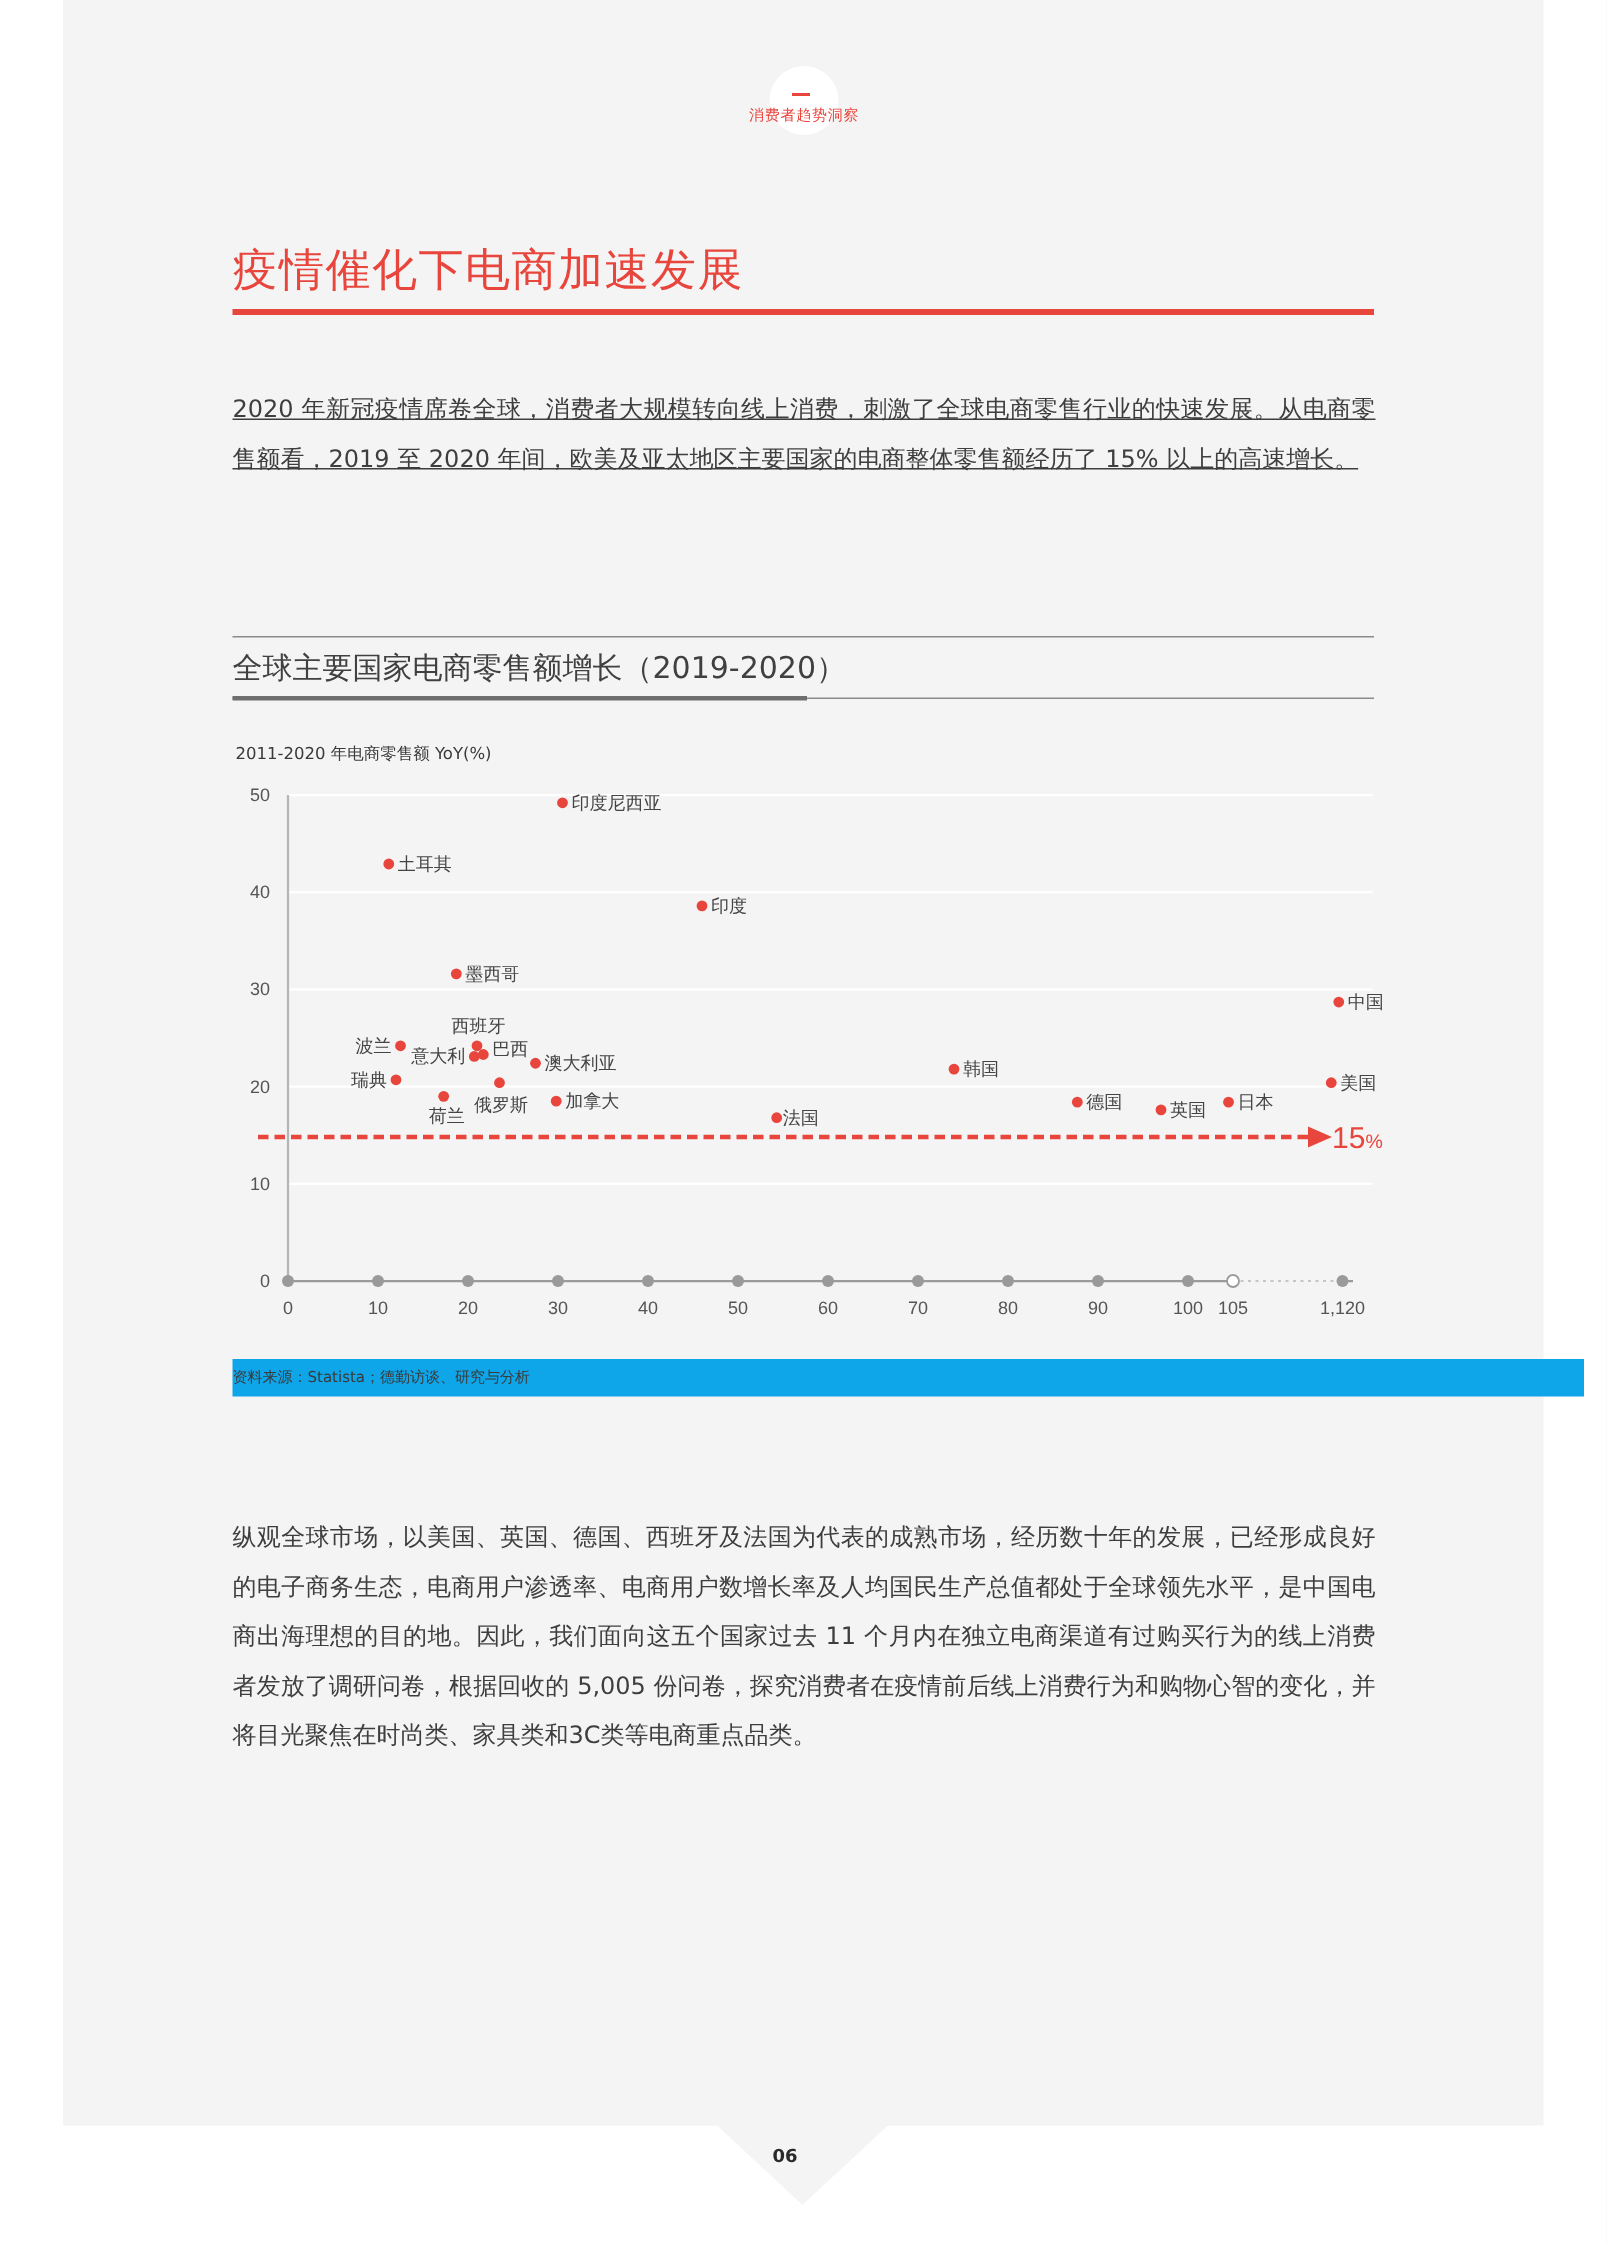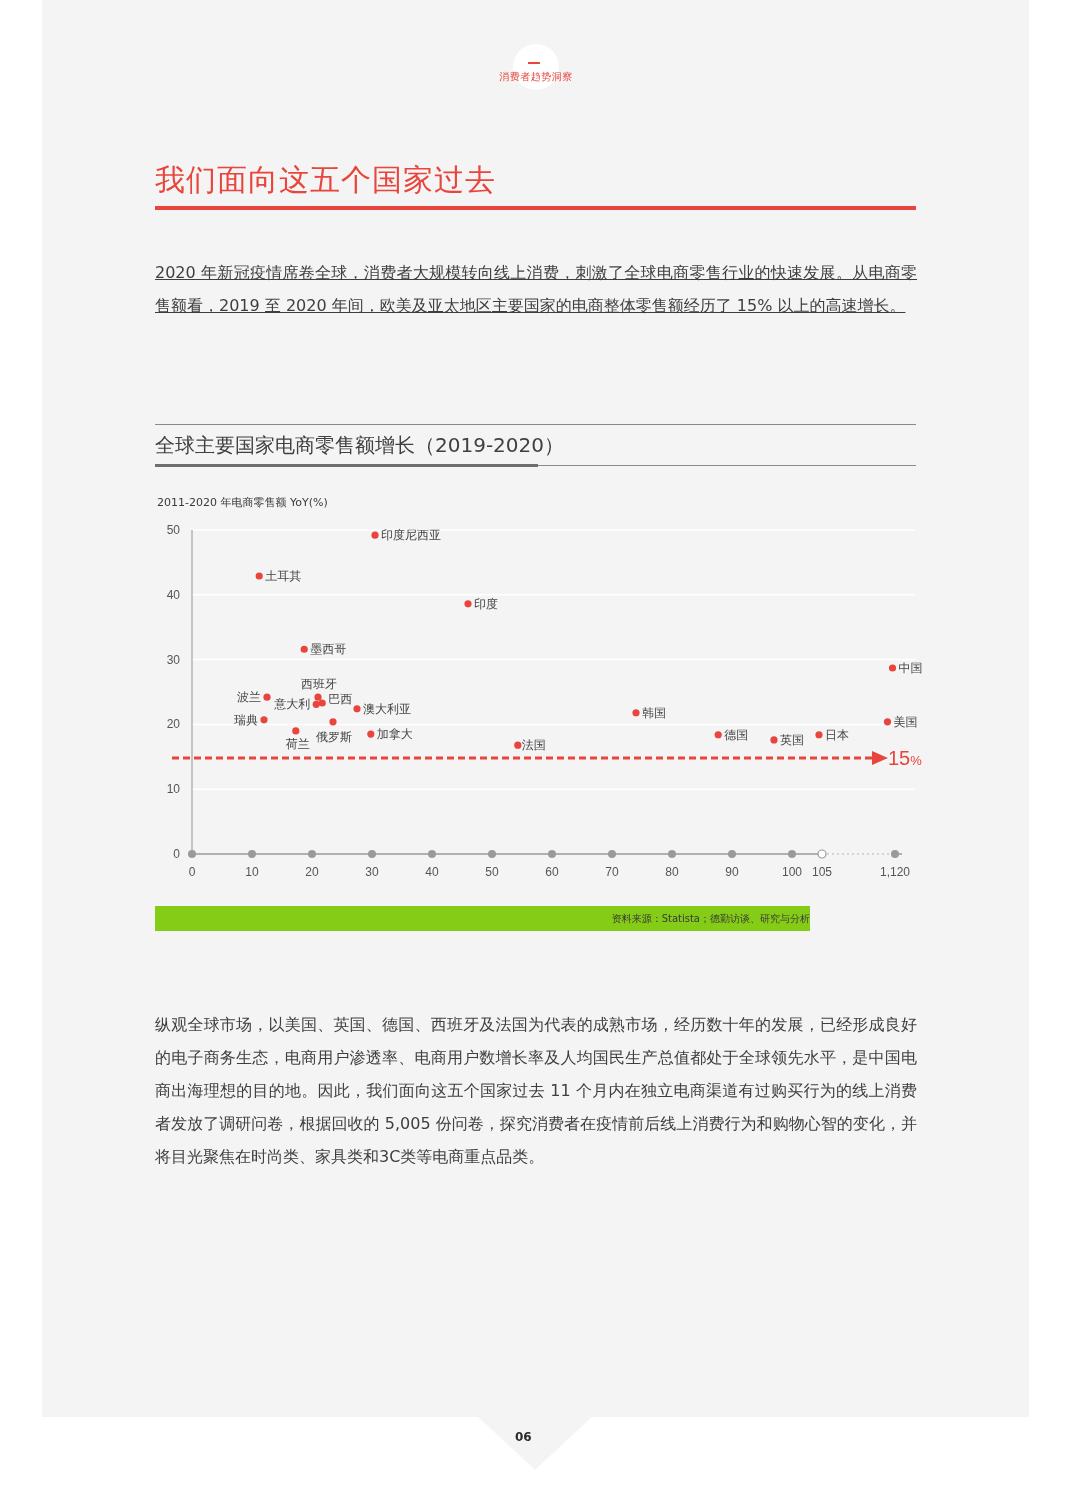--- a/index.html
+++ b/index.html
@@ -11,35 +11,35 @@
   .tab-label { position:absolute; left:480px; top:70px; width:112px; text-align:center; font-size:10px; color:#e8453c; letter-spacing:0.5px; }
   .title { position:absolute; left:155px; top:160px; font-size:30px; color:#e8453c; font-weight:normal; letter-spacing:1px; white-space:nowrap; }
   .title-rule { position:absolute; left:155px; top:206px; width:761px; height:4px; background:#e8453c; }
   .para { position:absolute; left:155px; width:762px; font-size:16px; line-height:33px; color:#3e3e3e; text-align:justify; }
   .chart-top-rule { position:absolute; left:155px; top:424px; width:761px; height:1px; background:#8a8a8a; }
   .chart-title { position:absolute; left:155px; top:432px; font-size:20px; color:#404040; white-space:nowrap; }
   .chart-rule-thin { position:absolute; left:155px; top:465px; width:761px; height:1px; background:#8a8a8a; }
   .chart-rule-thick { position:absolute; left:155px; top:464px; width:383px; height:3px; background:#6e6e6e; }
   .ylabel { position:absolute; left:157px; top:495px; font-size:11px; color:#3a3a3a; white-space:nowrap; }
   svg.chart { position:absolute; left:150px; top:515px; }
-  .source { position:absolute; left:155px; top:906px; width:655px; height:25px; background:#84cc16; font-size:10px; line-height:25px; text-align:right; color:#3a3a3a; }
+  .source { position:absolute; left:155px; top:906px; width:901px; height:25px; background:#0ea5e9; font-size:10px; line-height:25px; text-align:left; color:#3a3a3a; }
   .page-tab { position:absolute; left:477px; top:1416px; width:0; height:0;
               border-left:58px solid transparent; border-right:58px solid transparent; border-top:54px solid #f4f4f4; }
   .page-num { position:absolute; left:515px; top:1430px; width:40px; font-size:12px; color:#2a2a2a; font-weight:bold; }
 </style>
 </head>
 <body>
 
 <div class="page"></div>
 
 <div class="tab-circle"></div>
 <div class="tab-dash"></div>
 <div class="tab-label">消费者趋势洞察</div>
 
-<div class="title">我们面向这五个国家过去</div>
+<div class="title">疫情催化下电商加速发展</div>
 <div class="title-rule"></div>
 
 <div class="para" style="top:256px;text-decoration:underline;">2020 年新冠疫情席卷全球，消费者大规模转向线上消费，刺激了全球电商零售行业的快速发展。从电商零售额看，2019 至 2020 年间，欧美及亚太地区主要国家的电商整体零售额经历了 15% 以上的高速增长。</div>
 
 <div class="chart-top-rule"></div>
 <div class="chart-title">全球主要国家电商零售额增长（2019-2020）</div>
 <div class="chart-rule-thin"></div>
 <div class="chart-rule-thick"></div>
 <div class="ylabel">2011-2020 年电商零售额 YoY(%)</div>
 

